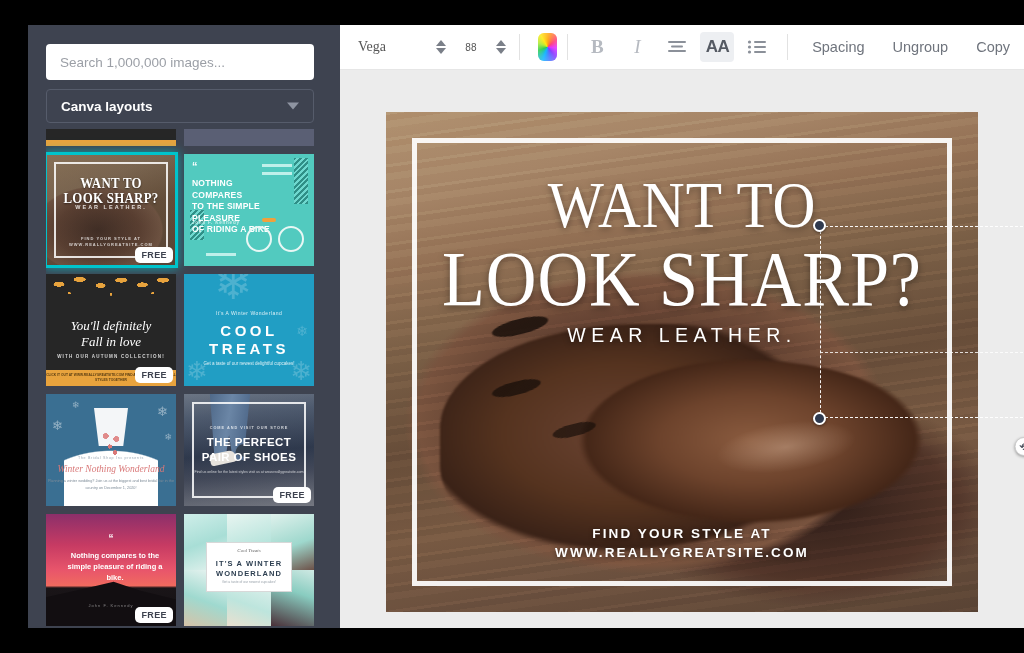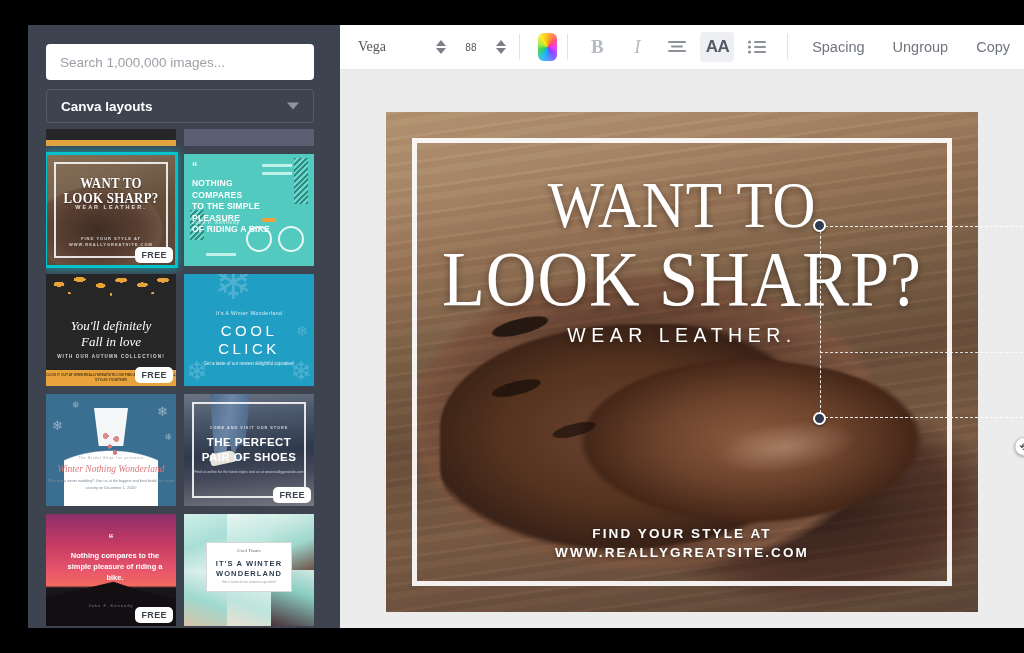--- a/index.html
+++ b/index.html
@@ -155,21 +155,21 @@
   .t-treats .flake {
     position: absolute; color: rgba(255,255,255,.2); font-size: 26px; line-height: 26px;
   }
   .t-treats .f1 { left: 30px; top: -4px; font-size: 46px; }
   .t-treats .f2 { left: 2px; bottom: 2px; }
   .t-treats .f3 { right: 2px; bottom: 2px; }
   .t-treats .f4 { right: 6px; top: 44px; font-size: 14px; }
   .t-treats .sub { position: absolute; top: 36px; left: 0; right: 0; text-align: center; color: rgba(255,255,255,.85); font-size: 5px; letter-spacing: .5px; }
   .t-treats .m1, .t-treats .m2 {
     position: absolute; left: 0; right: 0; text-align: center; color: #fff;
-    font-size: 15px; font-weight: normal; letter-spacing: 3.5px;
+    font-size: 15px; font-weight: bold; letter-spacing: 3.5px;
   }
   .t-treats .m1 { top: 48px; } .t-treats .m2 { top: 66px; }
   .t-treats .sub2 { position: absolute; top: 86px; left: 0; right: 0; text-align: center; color: rgba(255,255,255,.85); font-size: 4.5px; line-height: 7px; }
 
   
   .t-wed { background: #3a6f92; }
   .t-wed .dress {
     position: absolute; left: 50%; transform: translateX(-50%); bottom: 0;
     width: 94px; height: 62px;
     background: radial-gradient(ellipse 100% 100% at 50% 100%, #fff 0 88%, transparent 90%);
@@ -487,21 +487,21 @@
           <div class="badge-free">FREE</div>
         </div>
 
         <div class="thumb t-treats">
           <div class="flake f1">❄</div>
           <div class="flake f2">❄</div>
           <div class="flake f3">❄</div>
           <div class="flake f4">❄</div>
           <div class="sub">It's A Winter Wonderland</div>
           <div class="m1">COOL</div>
-          <div class="m2">CLICK</div>
+          <div class="m2">TREATS</div>
           <div class="sub2">Get a taste of our newest
 delightful cupcakes!</div>
         </div>
       </div>
 
       <div class="thumb-row">
         <div class="thumb t-wed">
           <div class="sn n1">❄</div>
           <div class="sn n2">❄</div>
           <div class="sn n3">❄</div>

